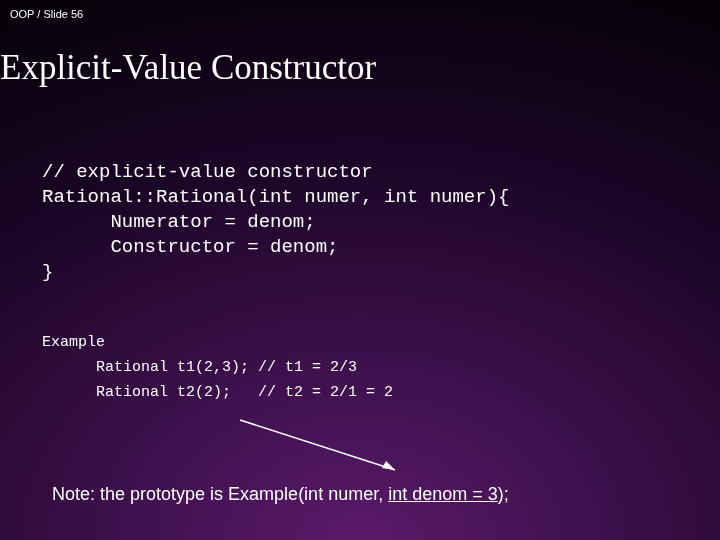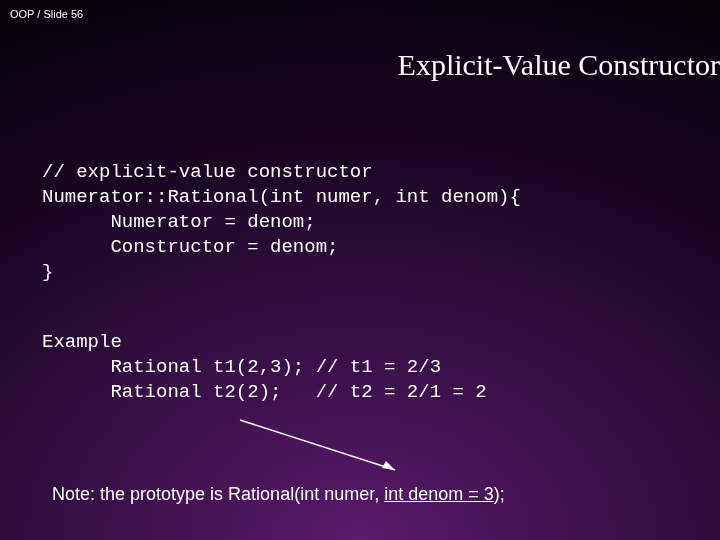--- a/index.html
+++ b/index.html
@@ -22,42 +22,42 @@
     top: 8px;
     left: 10px;
     font-size: 11px;
     color: #ffffff;
   }
   .title {
     position: absolute;
     top: 48px;
     left: 0;
     right: 0;
-    text-align: right;
+    text-align: left;
     font-family: "Times New Roman", Times, serif;
-    font-size: 30px;
+    font-size: 35px;
     font-weight: normal;
     color: #ffffff;
   }
   .code-block {
     position: absolute;
     top: 160px;
     left: 42px;
     font-family: "Courier New", Courier, monospace;
     font-size: 19px;
     line-height: 25px;
     white-space: pre;
     color: #ffffff;
   }
   .example-block {
     position: absolute;
     top: 330px;
     left: 42px;
     font-family: "Courier New", Courier, monospace;
-    font-size: 19px;
+    font-size: 15px;
     line-height: 25px;
     white-space: pre;
     color: #ffffff;
   }
   .note {
     position: absolute;
     top: 484px;
     left: 52px;
     font-family: Arial, sans-serif;
     font-size: 18px;
@@ -77,31 +77,31 @@
 </head>
 <body>
 
 <div class="slide">
 
   <div class="header">OOP / Slide 56</div>
 
   <div class="title">Explicit-Value Constructor</div>
 
   <div class="code-block"><span>// explicit-value constructor</span>
-<span>Numerator::Rational(int numer, int denom){</span>
+<span>Rational::Rational(int numer, int numer){</span>
 <span>      Numerator = denom;</span>
 <span>      Constructor = denom;</span>
 <span>}</span></div>
 
   <div class="example-block"><span>Example</span>
 <span>      Rational t1(2,3); // t1 = 2/3</span>
 <span>      Rational t2(2);   // t2 = 2/1 = 2</span></div>
 
   <svg class="arrow-svg" viewBox="0 0 180 70">
     <line x1="10" y1="10" x2="165" y2="60" stroke="#ffffff" stroke-width="1.5"></line>
     <polygon points="165,60 156,51 152,58" fill="#ffffff"></polygon>
   </svg>
 
   <div class="note">
-    <span>Note:  the prototype is Rational(int numer, </span><span class="underline">int denom = 3</span><span>);</span>
+    <span>Note:  the prototype is Example(int numer, </span><span class="underline">int denom = 3</span><span>);</span>
   </div>
 
 </div>
 
 </body></html>

